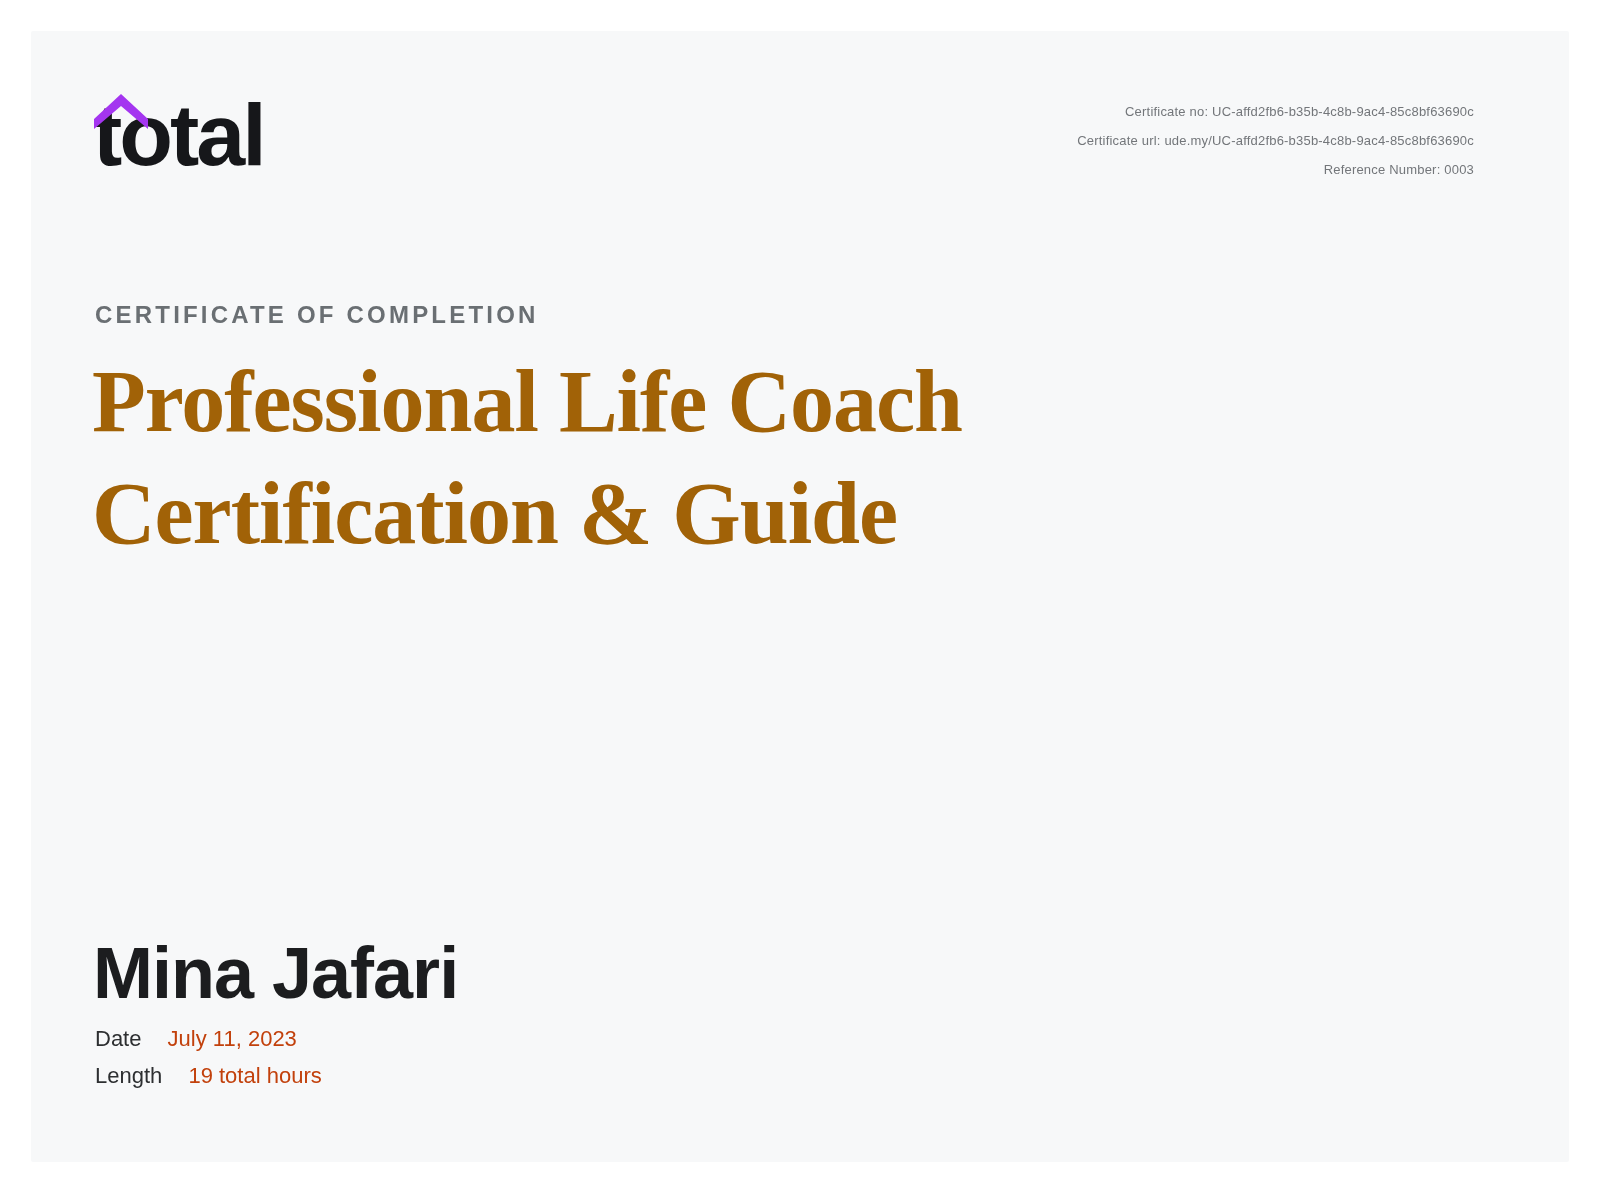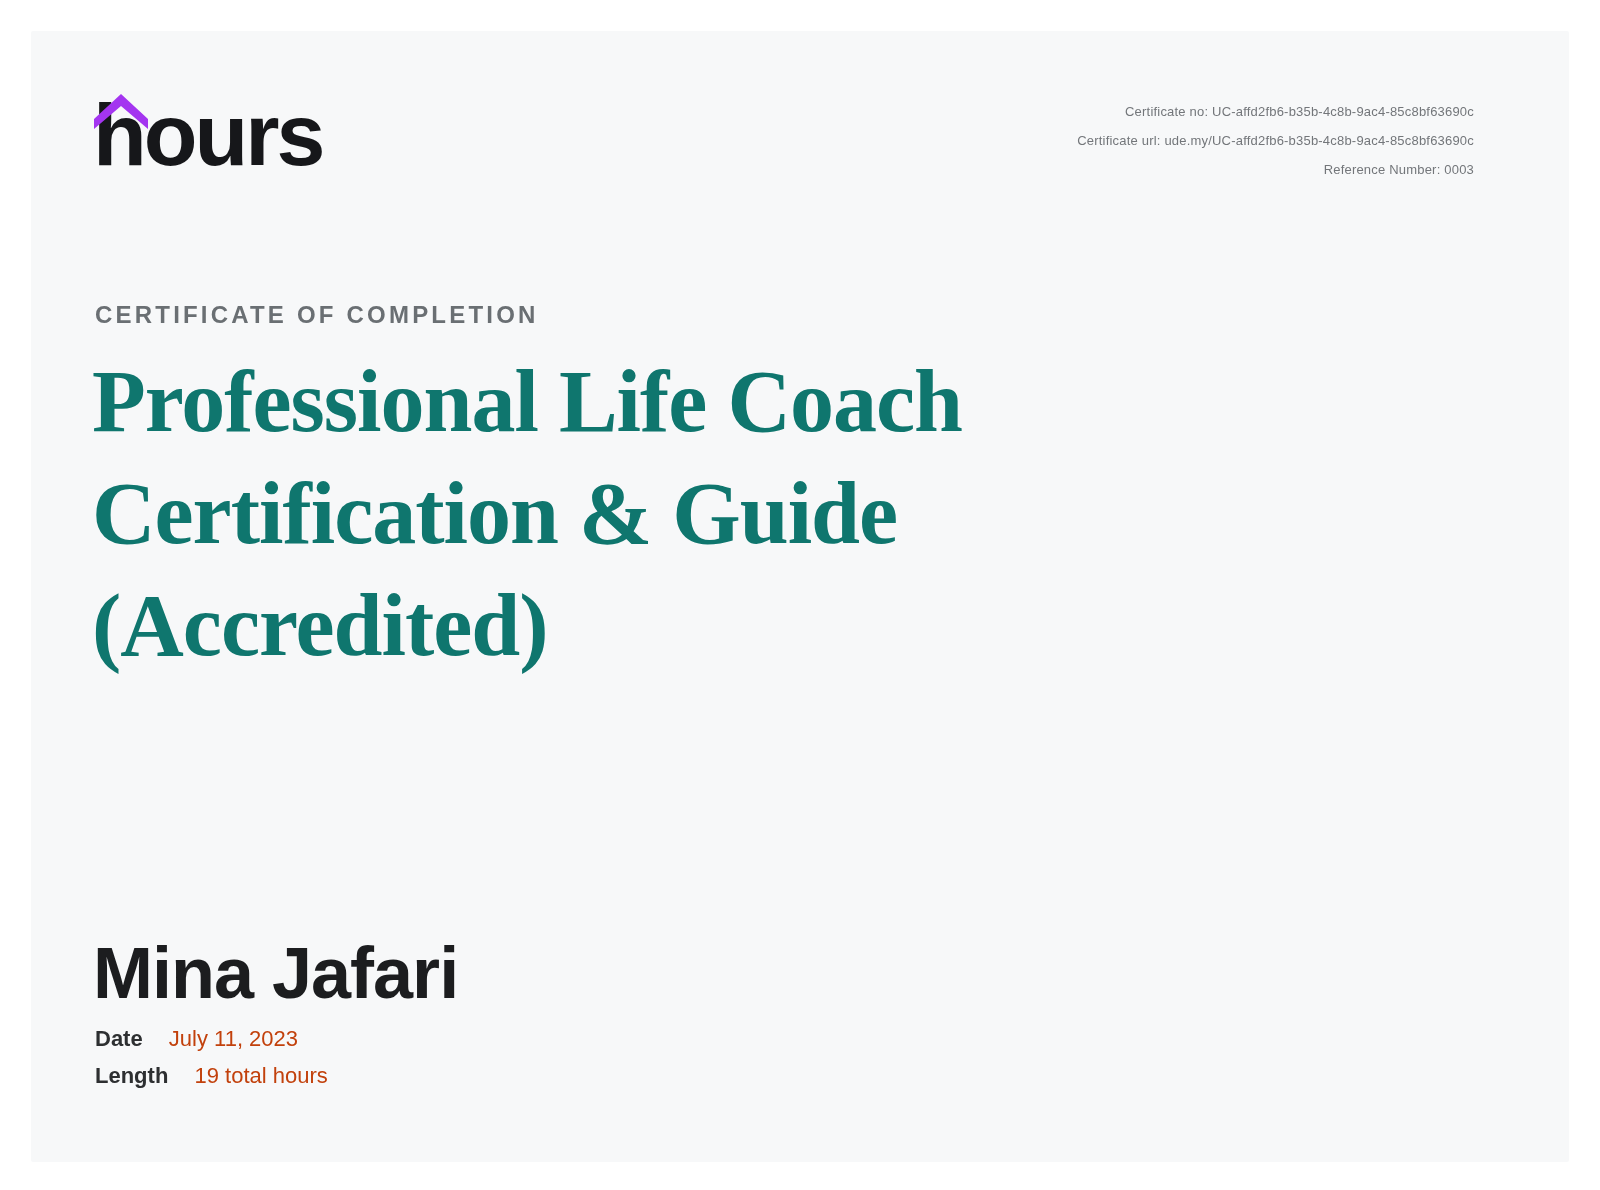--- a/index.html
+++ b/index.html
@@ -77,21 +77,21 @@
   
   .course-title {
     position: absolute;
     left: 92px;
     top: 346px;
     font-family: "Liberation Serif", serif;
     font-weight: bold;
     font-size: 88px;
     line-height: 112px;
     letter-spacing: -1px;
-    color: #0f766e;
+    color: #a16207;
   }
   
   .instructors {
     position: absolute;
     left: 95px;
     top: 698px;
     font-size: 22px;
     color: #1c1d1f;
   }
   .instructors .label {
@@ -117,55 +117,54 @@
     color: #1c1d1f;
   }
   
   .fact-row {
     position: absolute;
     left: 95px;
     font-size: 22px;
     color: #2d2f31;
   }
   .fact-row .label {
-    font-weight: bold;
+    font-weight: normal;
     margin-right: 20px;
   }
   .fact-row .value {
     font-weight: normal;
     color: #c2410c;
   }
   .row-date { top: 1026px; }
   .row-length { top: 1063px; }
 </style>
 </head>
 <body>
 
 <div class="page">
   <div class="panel"></div>
 
   <div class="logo">
-    <div class="logo-text">hours</div>
+    <div class="logo-text">total</div>
     <svg class="logo-chevron" width="54" height="35" viewBox="0 0 54 35">
       <polygon points="0,35 0,25 27,0 54,25 54,35 27,12" fill="#a435f0"></polygon>
     </svg>
   </div>
 
   <div class="meta">
     <div>Certificate no: UC-affd2fb6-b35b-4c8b-9ac4-85c8bf63690c</div>
     <div>Certificate url: ude.my/UC-affd2fb6-b35b-4c8b-9ac4-85c8bf63690c</div>
     <div>Reference Number: 0003</div>
   </div>
 
   <div class="eyebrow">CERTIFICATE OF COMPLETION</div>
 
   <div class="course-title">
     <div>Professional Life Coach</div>
     <div>Certification &amp; Guide</div>
-    <div>(Accredited)</div>
   </div>
 
 
   <div class="recipient">Mina Jafari</div>
 
   <div class="fact-row row-date">
     <span class="label">Date</span>
     <span class="value">July 11, 2023</span>
   </div>
 

